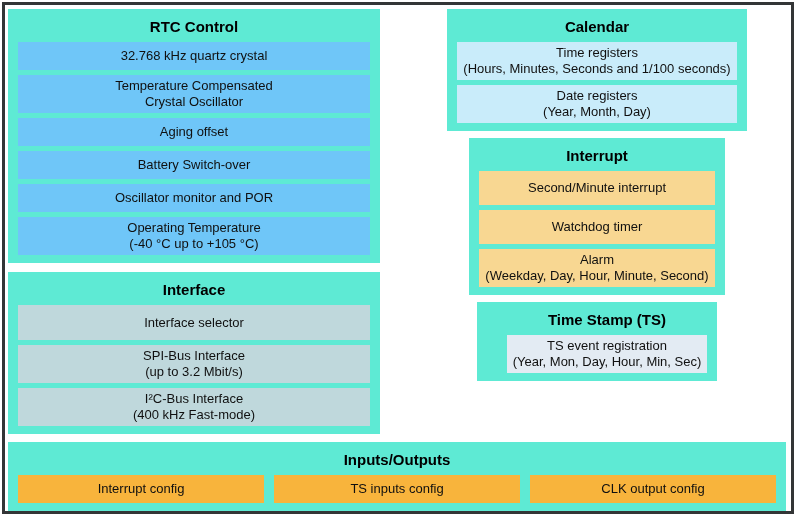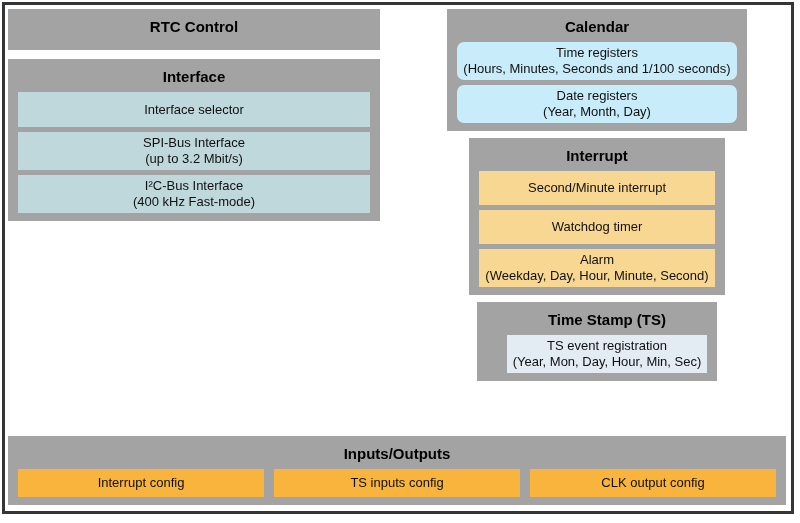--- a/index.html
+++ b/index.html
@@ -14,21 +14,21 @@
     padding: 4px 5px 6px 3px;
     display: flex;
     flex-direction: column;
   }
 
   .columns { display: flex; gap: 28px; flex: 1; }
   .col-left  { width: 372px; display: flex; flex-direction: column; gap: 9px; }
   .col-right { flex: 1; display: flex; flex-direction: column; gap: 7px; align-items: center; }
 
   .panel {
-    background: #a3a3a3;
+    background: #5eead4;
     padding: 3px 10px 8px 10px;
   }
   .panel-title {
     text-align: center;
     font-weight: bold;
     font-size: 15px;
     padding: 6px 0 7px 0;
     color: #000000;
   }
   .boxes { display: flex; flex-direction: column; gap: 5px; }
@@ -41,41 +41,51 @@
     font-size: 13px;
     line-height: 16px;
     white-space: pre-line;
     padding: 3px 6px;
     color: #101010;
   }
 
   
   .box-blue      { background: #6fc6f8; min-height: 28px; }
   .box-gray      { background: #bfd8dc; min-height: 35px; }
-  .box-lightblue { background: #c9ecfa; min-height: 36px; border-radius: 7px; }
+  .box-lightblue { background: #c9ecfa; min-height: 36px; }
   .box-peach     { background: #f8d792; min-height: 34px; }
   .box-paleblue  { background: #e3ebf3; min-height: 38px; }
   .box-orange    { background: #f8b43c; min-height: 28px; }
 
   .panel-rtc .boxes { gap: 5px; }
   .panel-io { margin-top: 8px; }
   .io-boxes { display: flex; flex-direction: row; gap: 10px; }
   .io-boxes .box { flex: 1; }
 
   .col-right .panel-timestamp { flex: 0 0 auto; padding-left: 30px; }
 </style>
 </head>
 <body>
 
 <div class="frame">
   <div class="columns">
 
     <div class="col-left">
       <div class="panel panel-rtc">
         <div class="panel-title">RTC Control</div>
+        <div class="boxes">
+          <div class="box box-blue">32.768 kHz quartz crystal</div>
+          <div class="box box-blue">Temperature Compensated
+Crystal Oscillator</div>
+          <div class="box box-blue">Aging offset</div>
+          <div class="box box-blue">Battery Switch-over</div>
+          <div class="box box-blue">Oscillator monitor and POR</div>
+          <div class="box box-blue">Operating Temperature
+(-40 °C up to +105 °C)</div>
+        </div>
       </div>
 
       <div class="panel">
         <div class="panel-title">Interface</div>
         <div class="boxes">
           <div class="box box-gray">Interface selector</div>
           <div class="box box-gray">SPI-Bus Interface
 (up to 3.2 Mbit/s)</div>
           <div class="box box-gray">I²C-Bus Interface
 (400 kHz Fast-mode)</div>

